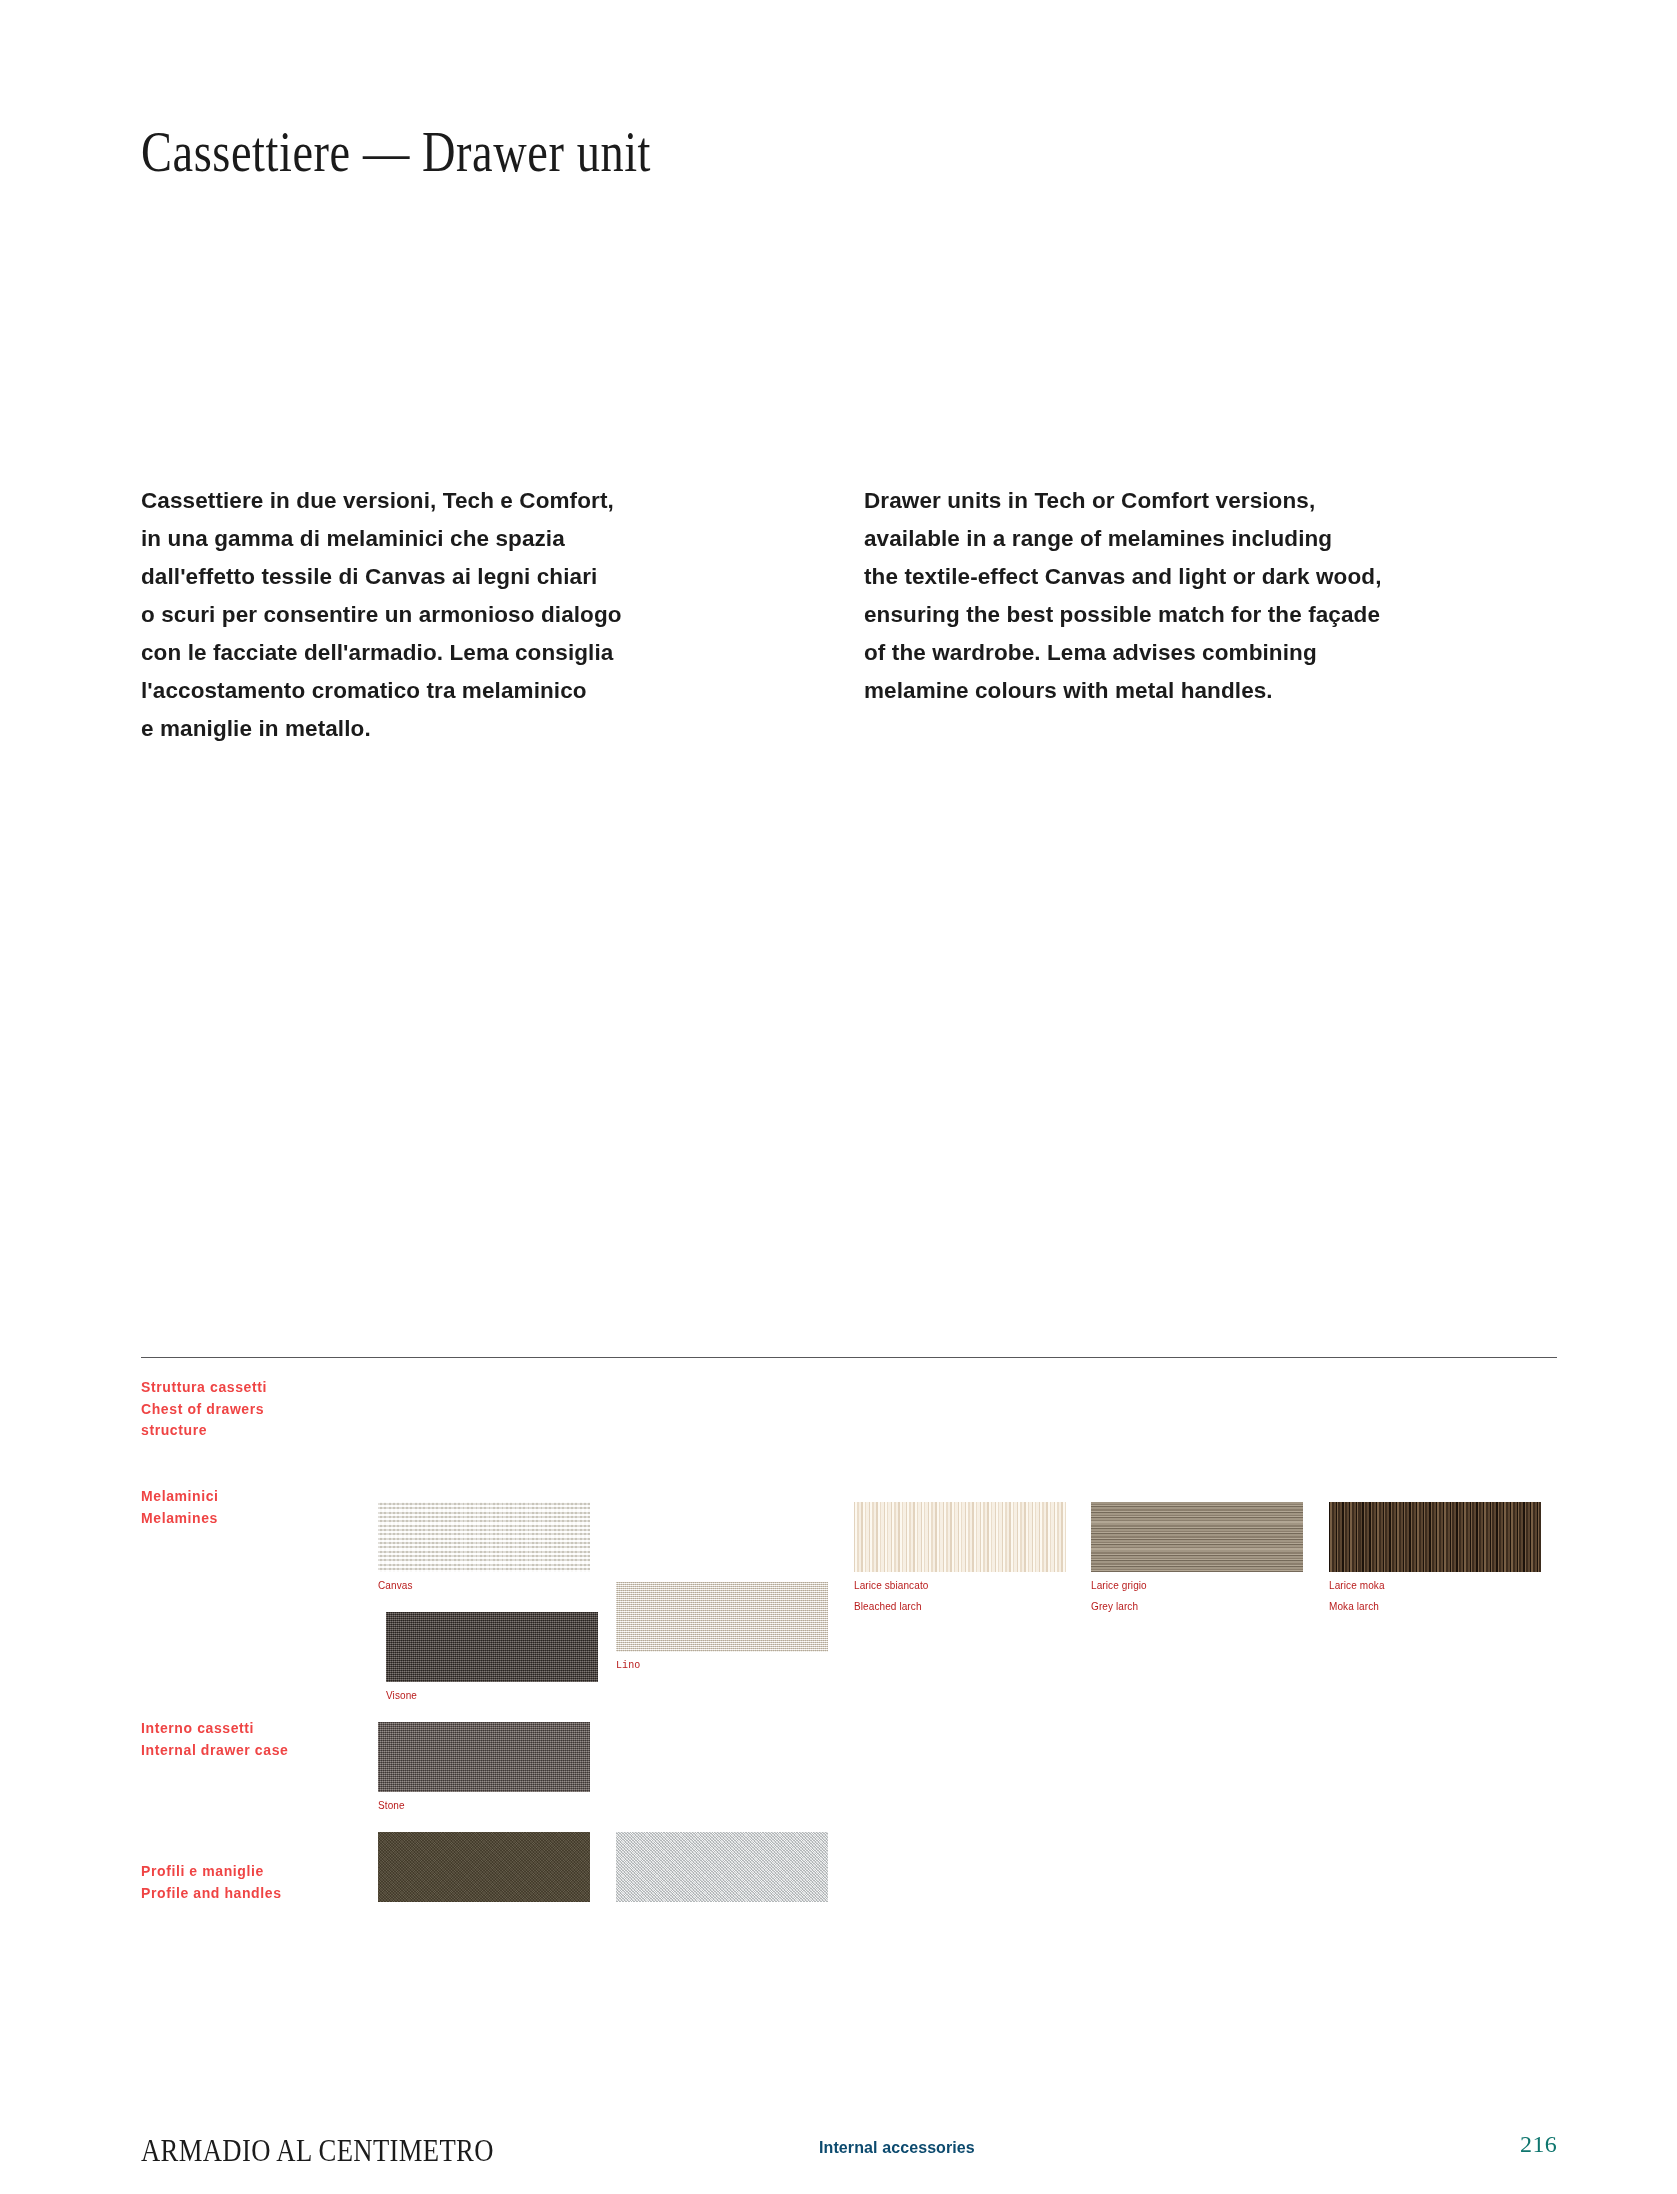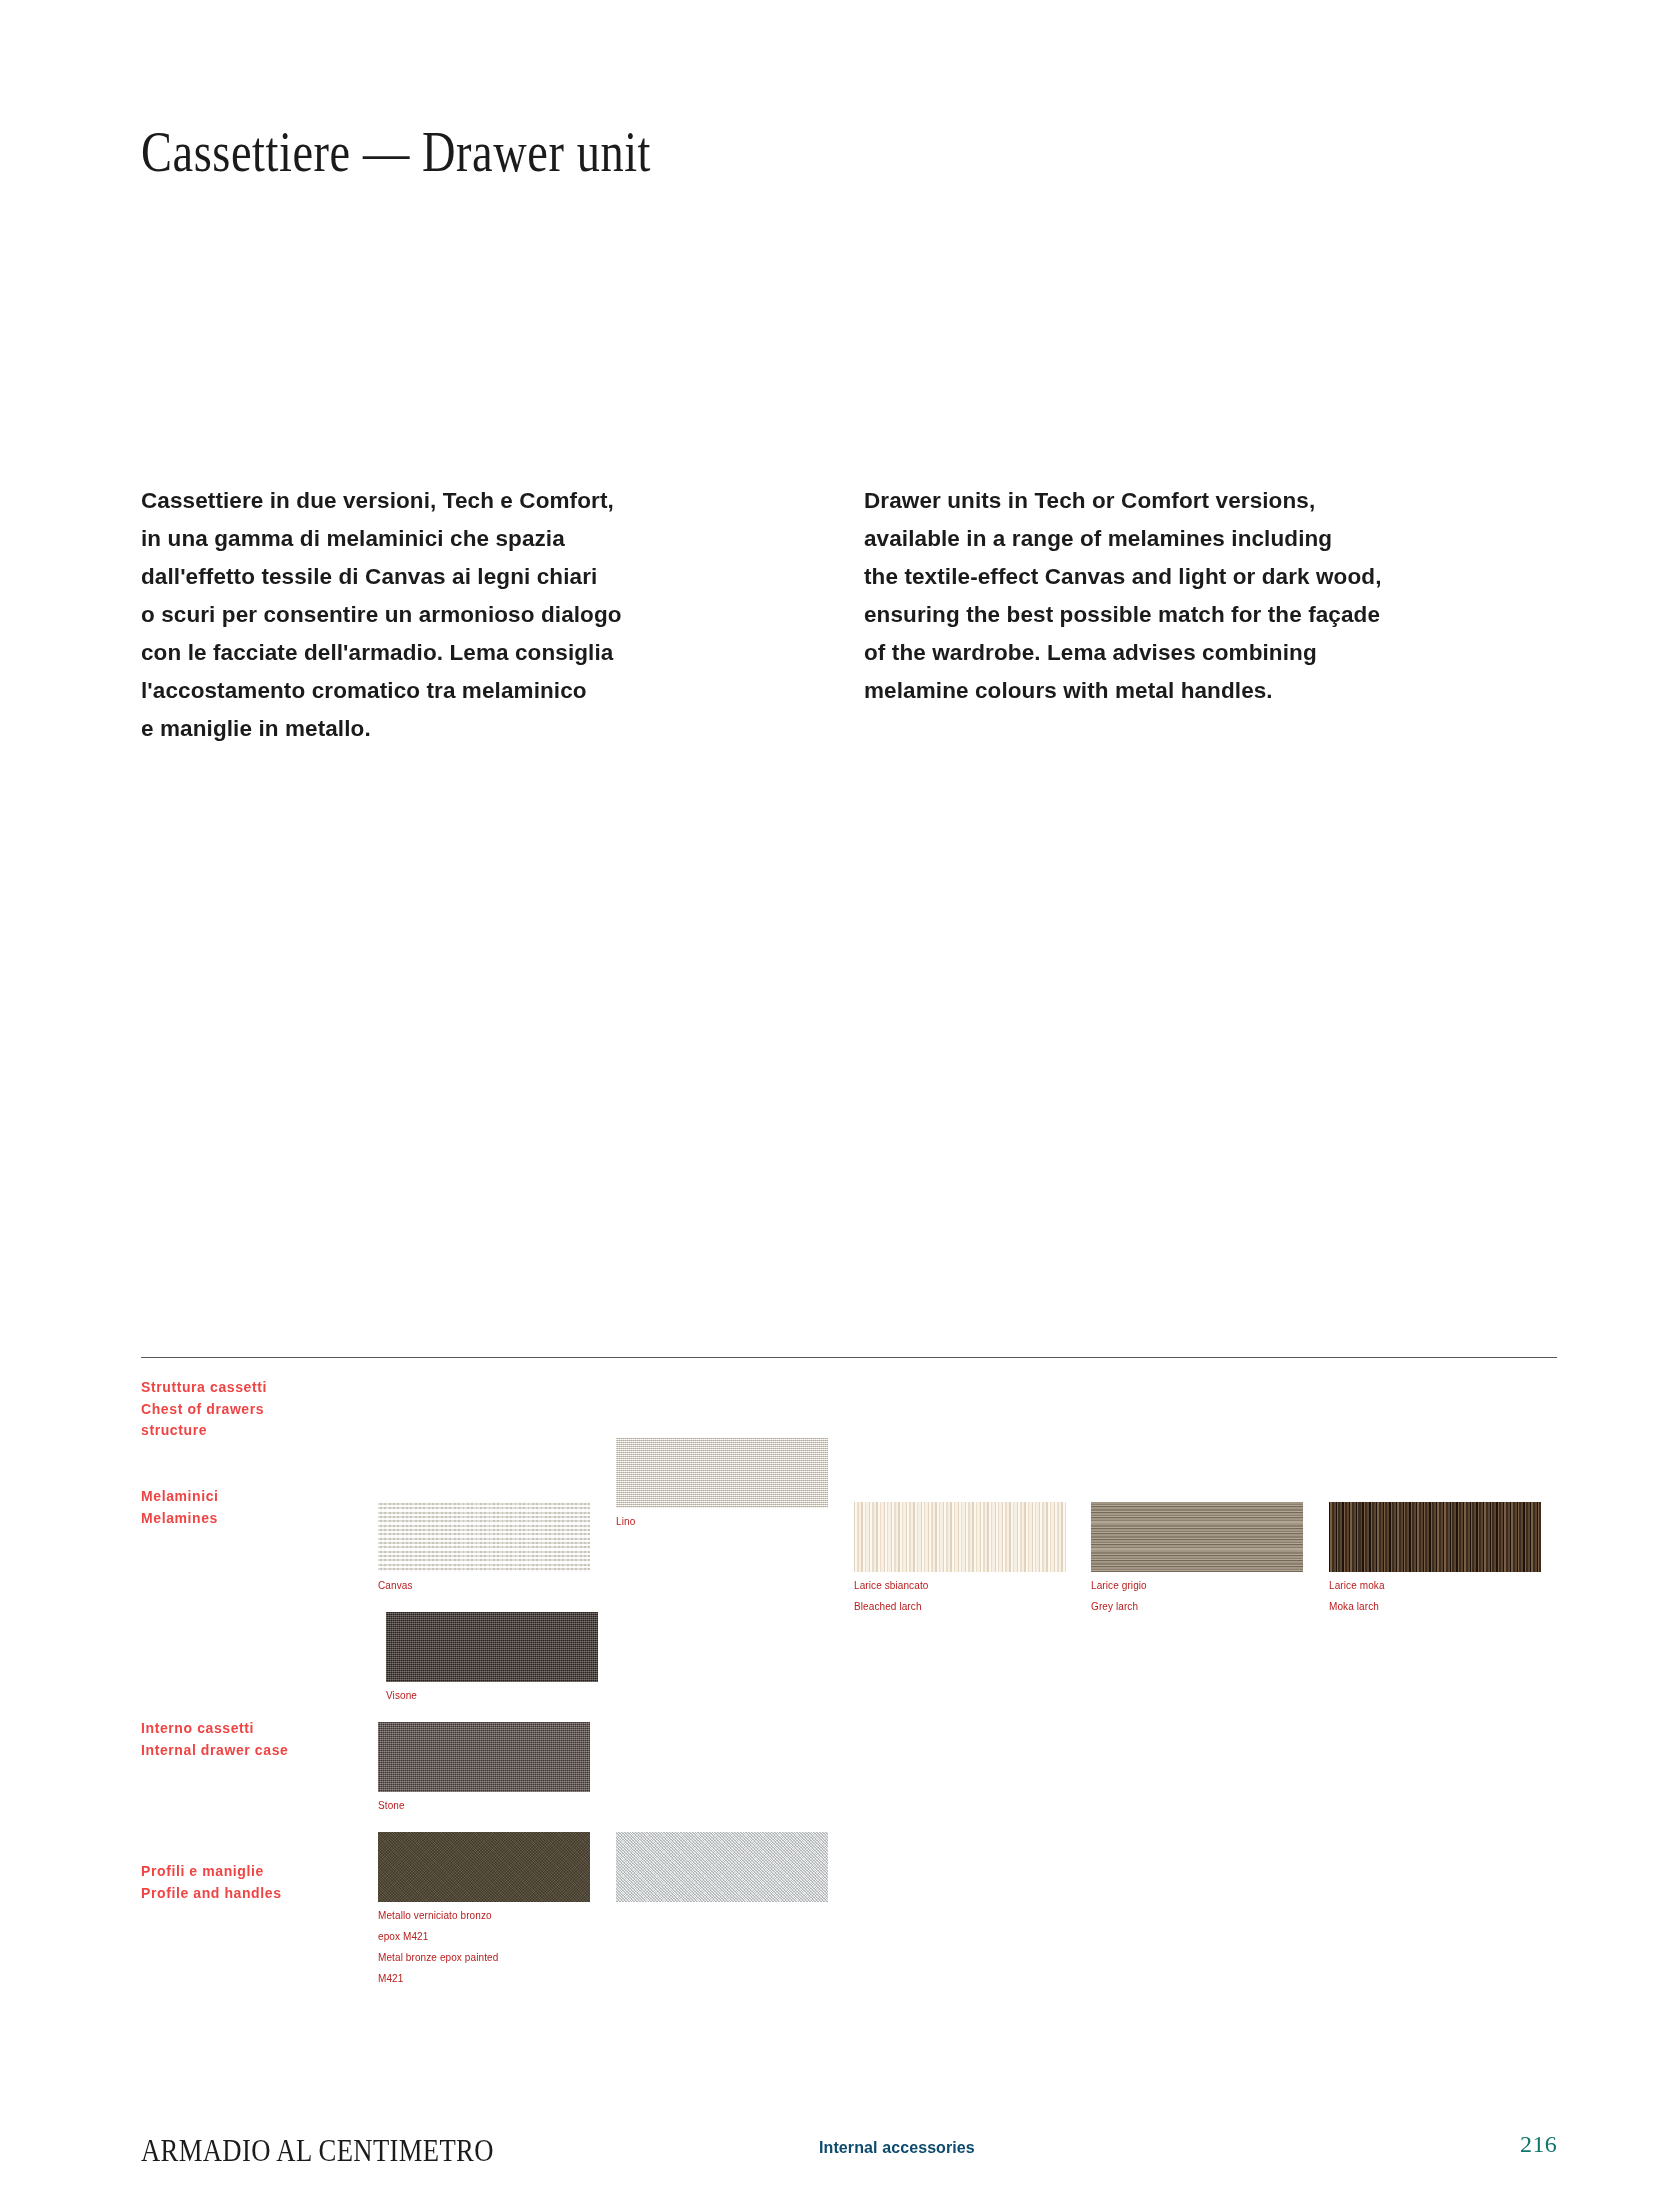--- a/index.html
+++ b/index.html
@@ -220,21 +220,21 @@
 <div class="sec-label lbl-internal">Interno cassetti
 Internal drawer case</div>
 <div class="sec-label lbl-profiles">Profili e maniglie
 Profile and handles</div>
 
 <div class="swatch-cell" style="left:378px; top:1502px;">
   <span class="swatch tx-canvas"></span>
   <div class="swatch-caption">Canvas</div>
 </div>
 
-<div class="swatch-cell" style="left:616px; top:1438px;">
+<div class="swatch-cell" style="left:616px; top:1582px;font-family:Liberation Mono, monospace;">
   <span class="swatch tx-lino"></span>
   <div class="swatch-caption">Lino</div>
 </div>
 
 <div class="swatch-cell" style="left:854px; top:1502px;">
   <span class="swatch tx-larice-sbiancato"></span>
   <div class="swatch-caption">Larice sbiancato
 Bleached larch</div>
 </div>
 
@@ -255,24 +255,20 @@
   <div class="swatch-caption">Visone</div>
 </div>
 
 <div class="swatch-cell" style="left:378px; top:1722px;">
   <span class="swatch tx-stone"></span>
   <div class="swatch-caption">Stone</div>
 </div>
 
 <div class="swatch-cell" style="left:378px; top:1832px;">
   <span class="swatch tx-metal-bronze"></span>
-  <div class="swatch-caption">Metallo verniciato bronzo
-epox M421
-Metal bronze epox painted
-M421</div>
 </div>
 
 <div class="swatch-cell" style="left:616px; top:1832px;">
   <span class="swatch tx-metal-sand"></span>
 </div>
 
 <div class="footer-logo">ARMADIO AL CENTIMETRO</div>
 <div class="footer-center">Internal accessories</div>
 <div class="footer-page">216</div>
 

